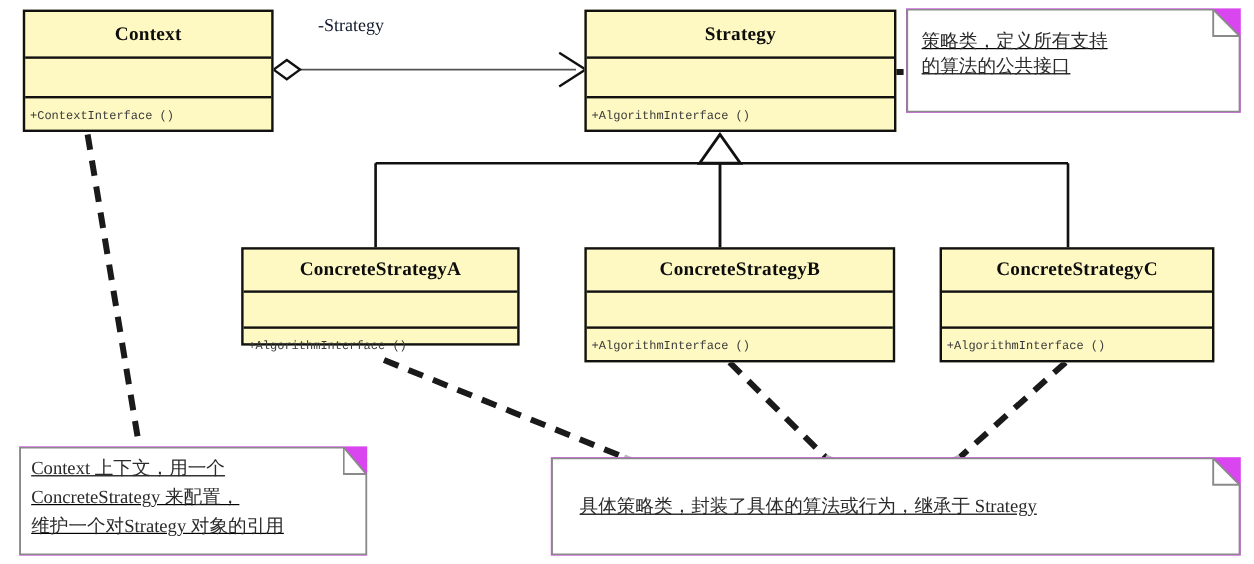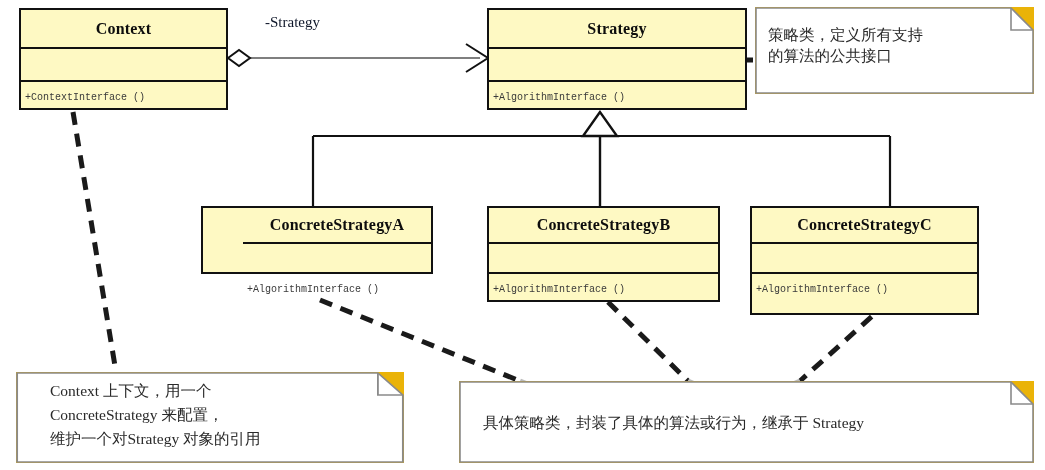--- a/index.html
+++ b/index.html
@@ -56,22 +56,23 @@
     padding-left: 4px;
     font-family: "Liberation Mono", "DejaVu Sans Mono", monospace;
     font-size: 10px;
     color: #3a3a3a;
   }
 
   
   .uml-note {
     position: absolute;
     box-sizing: border-box;
-    background: #eab308;
+    background: #d946ef;
     z-index: 4;
+    text-decoration: underline;
   }
   .note-shape {
     position: absolute;
     left: 0;
     top: 0;
     width: 100%;
     height: 100%;
   }
   .note-text {
     position: relative;
@@ -132,48 +133,48 @@
     <div class="uml-row attrs" style="height:33px;"></div>
     <div class="uml-row ops" style="height:32px;">+ContextInterface ()</div>
   </div>
 
   <div class="uml-class" style="left:487px; top:8px; width:260px; height:102px;">
     <div class="uml-row title" style="height:37px;">Strategy</div>
     <div class="uml-row attrs" style="height:33px;"></div>
     <div class="uml-row ops" style="height:32px;">+AlgorithmInterface ()</div>
   </div>
 
-  <div class="uml-class" style="left:201px; top:206px; width:232px; height:68px;padding-left:40px;">
+  <div class="uml-class" style="left:201px; top:206px; width:232px; height:82px;">
     <div class="uml-row title" style="height:34px;">ConcreteStrategyA</div>
     <div class="uml-row attrs" style="height:30px;"></div>
     <div class="uml-row ops" style="height:32px;">+AlgorithmInterface ()</div>
   </div>
 
-  <div class="uml-class" style="left:487px; top:206px; width:233px; height:96px;">
+  <div class="uml-class" style="left:487px; top:206px; width:259px; height:96px;">
     <div class="uml-row title" style="height:34px;">ConcreteStrategyB</div>
     <div class="uml-row attrs" style="height:30px;"></div>
     <div class="uml-row ops" style="height:32px;">+AlgorithmInterface ()</div>
   </div>
 
-  <div class="uml-class" style="left:750px; top:206px; width:229px; height:109px;">
+  <div class="uml-class" style="left:783px; top:206px; width:229px; height:96px;">
     <div class="uml-row title" style="height:34px;">ConcreteStrategyC</div>
     <div class="uml-row attrs" style="height:30px;"></div>
     <div class="uml-row ops" style="height:32px;">+AlgorithmInterface ()</div>
   </div>
 
   <div class="uml-note" style="left:755px; top:7px; width:279px; height:87px;">
     <svg class="note-shape" viewBox="0 0 279 87" preserveAspectRatio="none">
       <polygon points="1,1 256,1 278,23 278,86 1,86" fill="#ffffff" stroke="#8a8a8a" stroke-width="1.6"></polygon>
       <polyline points="256,1 256,23 278,23" fill="none" stroke="#8a8a8a" stroke-width="1.6"></polyline>
     </svg>
     <div class="note-text" style="padding:17px 0 0 13px;">策略类，定义所有支持
 的算法的公共接口</div>
   </div>
 
-  <div class="uml-note" style="left:16px; top:372px; width:388px; height:91px;padding-left:24px;">
+  <div class="uml-note" style="left:16px; top:372px; width:290px; height:91px;">
     <svg class="note-shape" viewBox="0 0 342 91" preserveAspectRatio="none">
       <polygon points="1,1 319,1 341,23 341,90 1,90" fill="#ffffff" stroke="#8a8a8a" stroke-width="1.6"></polygon>
       <polyline points="319,1 319,23 341,23" fill="none" stroke="#8a8a8a" stroke-width="1.6"></polyline>
     </svg>
     <div class="note-text" style="padding:7px 0 0 10px; line-height:24px;">Context 上下文，用一个
 ConcreteStrategy 来配置，
 维护一个对Strategy 对象的引用</div>
   </div>
 
   <div class="uml-note" style="left:459px; top:381px; width:575px; height:82px;padding-left:12px;">

